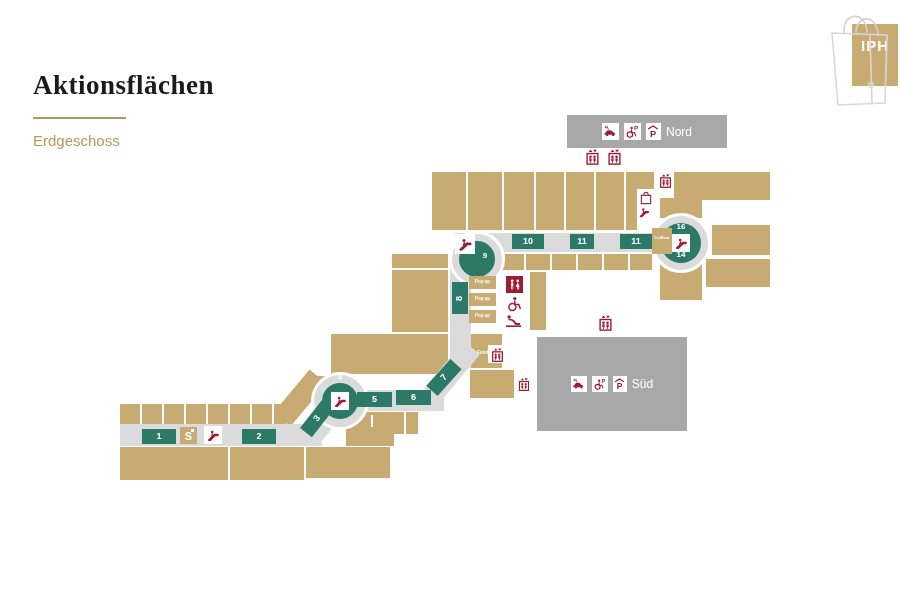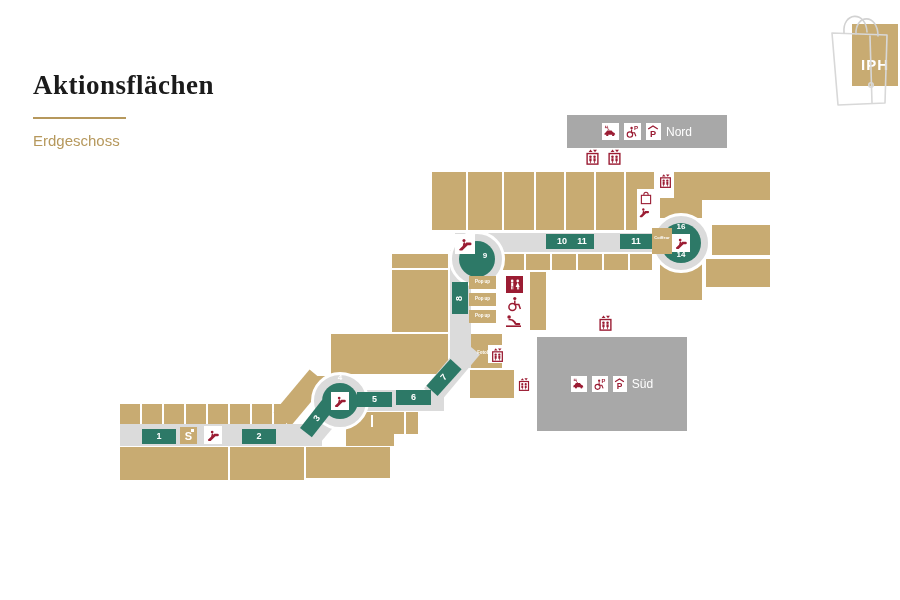--- a/index.html
+++ b/index.html
@@ -6,21 +6,21 @@
   body{width:900px;height:600px;background:#fff;position:relative;overflow:hidden;
        font-family:"Liberation Sans",sans-serif;}
   .abs{position:absolute}
   
   #page-title{position:absolute;left:33px;top:70px;font-family:"Liberation Serif",serif;
     font-size:27px;font-weight:600;color:var(--title,#1b1b1b);letter-spacing:.5px}
   #title-rule{position:absolute;left:33px;top:117px;width:93px;height:2px;background:var(--gold,#b6985c)}
   #page-subtitle{position:absolute;left:33px;top:132px;font-size:15px;color:var(--gold,#b6985c)}
   
   #logo-square{position:absolute;left:852px;top:24px;width:46px;height:62px;background:var(--tan,#c8ab72)}
-  #logo-text{position:absolute;left:852px;top:56px;width:46px;text-align:center;color:#fff;
+  #logo-text{position:absolute;left:852px;top:37px;width:46px;text-align:center;color:#fff;
     font-size:15px;font-weight:bold;letter-spacing:1px}
   
   .blk{position:absolute;background:var(--tan,#c8ab72)}
   .cor{position:absolute;background:var(--corridor,#dbdbdb)}
   .ring{position:absolute;border-radius:50%;background:var(--corridor,#dbdbdb);
     border:3px solid #fff;box-sizing:border-box}
   .wstrip{position:absolute;background:#fff}
   .gbox{position:absolute;background:var(--green,#2d7967);color:#fff;font-size:9px;font-weight:bold;
     display:flex;align-items:center;justify-content:center;line-height:1}
   .gcirc{position:absolute;border-radius:50%;background:var(--green,#2d7967)}
@@ -148,21 +148,21 @@
 
 <div class="gbox" style="left:142px;top:429px;width:34px;height:15px">1</div>
 <div class="gbox" style="left:242px;top:429px;width:34px;height:15px">2</div>
 <div class="gbox" style="left:299px;top:411px;width:36px;height:15px;transform:rotate(-52deg)">3</div>
 <div class="gbox" style="left:357px;top:392px;width:35px;height:15px">5</div>
 <div class="gbox" style="left:396px;top:390px;width:35px;height:15px">6</div>
 <div class="gbox" style="left:426px;top:370px;width:36px;height:15px;transform:rotate(-48deg)">7</div>
 <div class="gbox" style="left:452px;top:282px;width:16px;height:32px">
     <span style="transform:rotate(-90deg)">8</span>
   </div>
-<div class="gbox" style="left:546px;top:234px;width:32px;height:15px">10</div>
+<div class="gbox" style="left:512px;top:234px;width:32px;height:15px">10</div>
 <div class="gbox" style="left:570px;top:234px;width:24px;height:15px">11</div>
 <div class="gbox" style="left:620px;top:234px;width:32px;height:15px">11</div>
 
 <div class="gcirc" style="left:322px;top:383px;width:36px;height:36px"></div>
 <div class="clabel" style="left:330px;top:374px;width:20px">4</div>
 <div class="wsq" style="left:331px;top:392px;width:18px;height:18px">
     <svg viewBox="0 0 20 20">
       <g fill="#9b1c33">
         <circle cx="8.2" cy="5.4" r="1.8"></circle>
         <rect x="7.2" y="7.4" width="2" height="4.8" rx="1" transform="rotate(14 8.2 9.8)"></rect>

